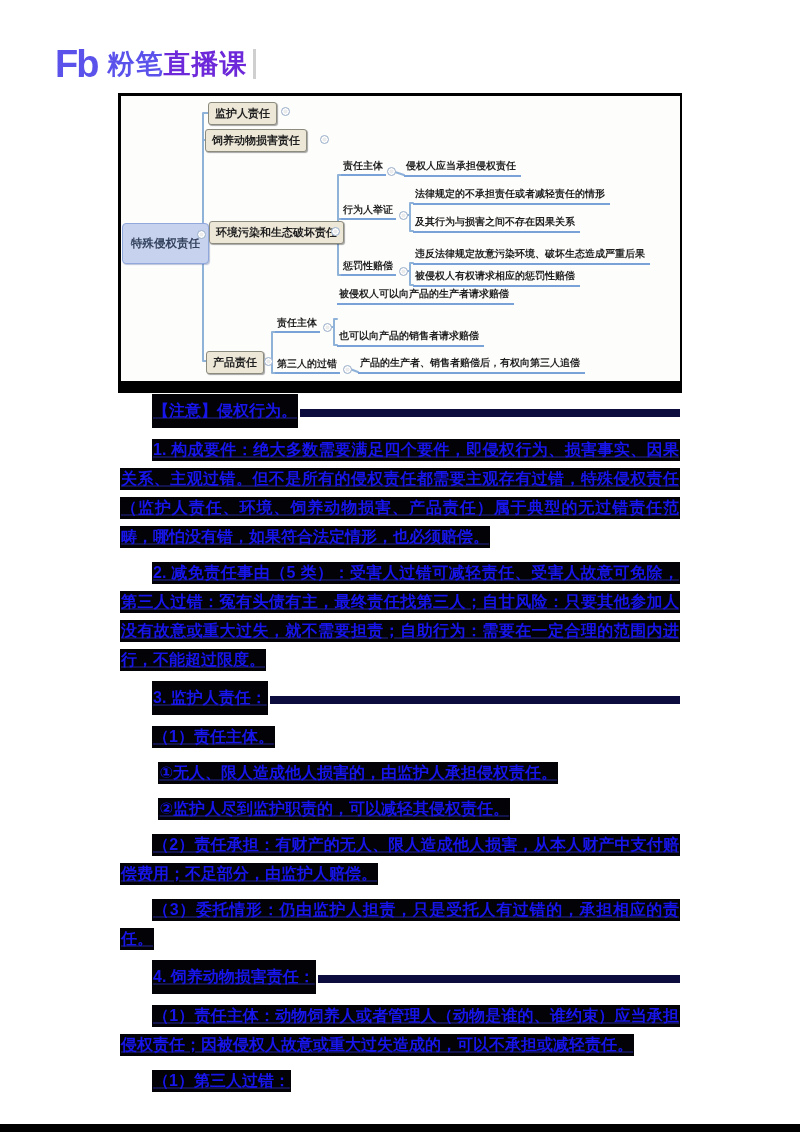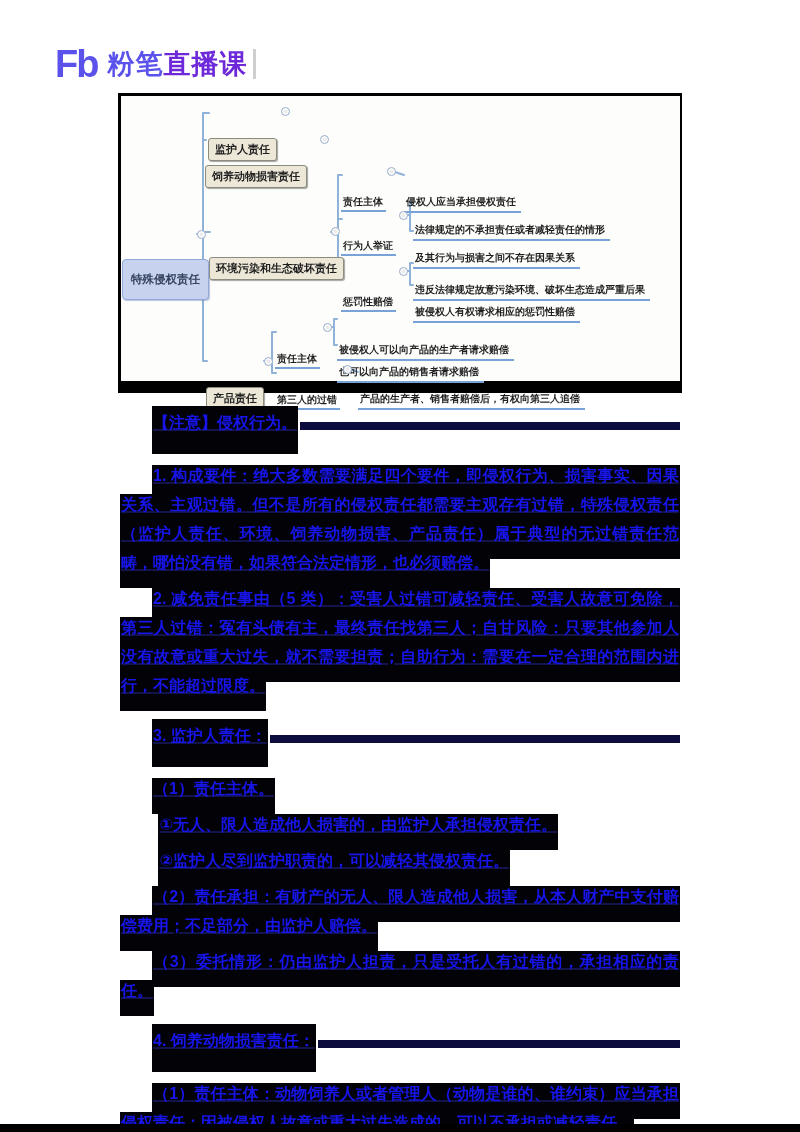--- a/index.html
+++ b/index.html
@@ -11,39 +11,39 @@
   .logo-mark{font-weight:800;font-size:38px;color:#5b52ec;letter-spacing:-2px;margin-right:10px;}
   .logo-brand{font-weight:700;font-size:27px;color:#5b52ec;letter-spacing:1px;}
   .logo-suffix{font-weight:700;font-size:27px;color:#6d28d9;letter-spacing:1px;}
   .logo-cursor{width:3px;height:30px;background:#cfcfcf;margin-left:6px;}
 
   
   .mm-frame{position:absolute;left:118px;top:93px;width:564px;height:300px;background:#000;}
   .mm-white{position:absolute;left:3px;top:3px;width:559px;height:285px;background:#fdfdfc;}
   .mm-layer{position:absolute;left:2px;top:2px;width:560px;height:295px;}
   .mm-layer svg{position:absolute;left:0;top:0;}
-  .node{position:absolute;white-space:nowrap;margin-top:36px;}
+  .node{position:absolute;white-space:nowrap;}
   .node.rootbox{background:#c7d3ee;border:1px solid #90a8dc;border-radius:4px;
         font-size:11.5px;font-weight:700;color:#34415e;padding:12px 8px;box-shadow:1px 1px 1px rgba(90,110,160,.4);}
   .node.box{background:#ede7d8;border:1px solid #8b8b7e;border-radius:3px;
         font-size:11px;font-weight:700;color:#1f1f1f;padding:3px 6px;box-shadow:1px 1px 1px rgba(0,0,0,.35);}
   .node.lbl{font-size:10px;font-weight:700;color:#1f1f1f;line-height:13px;
         padding:0 3px 2px 2px;border-bottom:2px solid #79a3d8;}
   .node.leaf{font-size:10px;font-weight:700;color:#1f1f1f;line-height:13px;
         padding:0 5px 3px 2px;border-bottom:2px solid #79a3d8;}
   .mm-circle{position:absolute;width:7px;height:7px;border:1px solid #9cb1cd;border-radius:50%;
         background:#ececec;box-shadow:inset 0 0 0 1.5px #fff, inset 0 0 2px #8899aa;}
 
   
   .notes{position:absolute;left:120px;top:394px;width:560px;}
   .para{margin:0 0 7px 0;line-height:29px;font-size:16px;font-weight:700;
         text-align:justify;color:#1715ea;}
-  .para .blue{color:#1715ea;background:#020207;padding:2px 1px 17px 1px;
+  .para .blue{color:#1715ea;background:#020207;padding:2px 1px 3px 1px;
         text-decoration:underline;text-decoration-color:#14144d;text-decoration-thickness:2px;
-        -webkit-box-decoration-break:clone;box-decoration-break:clone;margin-top:12px;}
+        -webkit-box-decoration-break:clone;box-decoration-break:clone;}
   .para.i2{text-indent:2em;}
   .para.i25{text-indent:2.4em;}
   .para.fillrow{display:flex;align-items:center;text-indent:0;}
   .para.fillrow .blue{margin-left:2em;flex:0 0 auto;}
   .fill-bar{flex:1 1 auto;height:8px;background:#0c0c3e;margin-left:2px;margin-top:4px;}
 
   .bottom-bar{position:absolute;left:0;top:1124px;width:800px;height:8px;background:#000;}
 </style>
 </head>
 <body>
@@ -84,21 +84,21 @@
       <div class="node lbl" style="left:221px;top:108px">行为人举证</div>
       <div class="node lbl" style="left:221px;top:164px">惩罚性赔偿</div>
       <div class="node lbl" style="left:155px;top:221px">责任主体</div>
       <div class="node lbl" style="left:155px;top:262px">第三人的过错</div>
 
       <div class="node leaf" style="left:284px;top:64px">侵权人应当承担侵权责任</div>
       <div class="node leaf" style="left:293px;top:92px">法律规定的不承担责任或者减轻责任的情形</div>
       <div class="node leaf" style="left:293px;top:120px">及其行为与损害之间不存在因果关系</div>
       <div class="node leaf" style="left:293px;top:152px">违反法律规定故意污染环境、破坏生态造成严重后果</div>
       <div class="node leaf" style="left:293px;top:174px">被侵权人有权请求相应的惩罚性赔偿</div>
-      <div class="node leaf" style="left:217px;top:212px">被侵权人可以向产品的生产者请求赔偿</div>
+      <div class="node leaf" style="left:217px;top:192px">被侵权人可以向产品的生产者请求赔偿</div>
       <div class="node leaf" style="left:217px;top:234px">也可以向产品的销售者请求赔偿</div>
       <div class="node leaf" style="left:238px;top:261px">产品的生产者、销售者赔偿后，有权向第三人追偿</div>
 
       <span class="mm-circle" style="left:77px;top:135px"></span>
       <span class="mm-circle" style="left:161px;top:12px"></span>
       <span class="mm-circle" style="left:200px;top:40px"></span>
       <span class="mm-circle" style="left:211px;top:132px"></span>
       <span class="mm-circle" style="left:144px;top:262px"></span>
       <span class="mm-circle" style="left:267px;top:72px"></span>
       <span class="mm-circle" style="left:279px;top:116px"></span>

